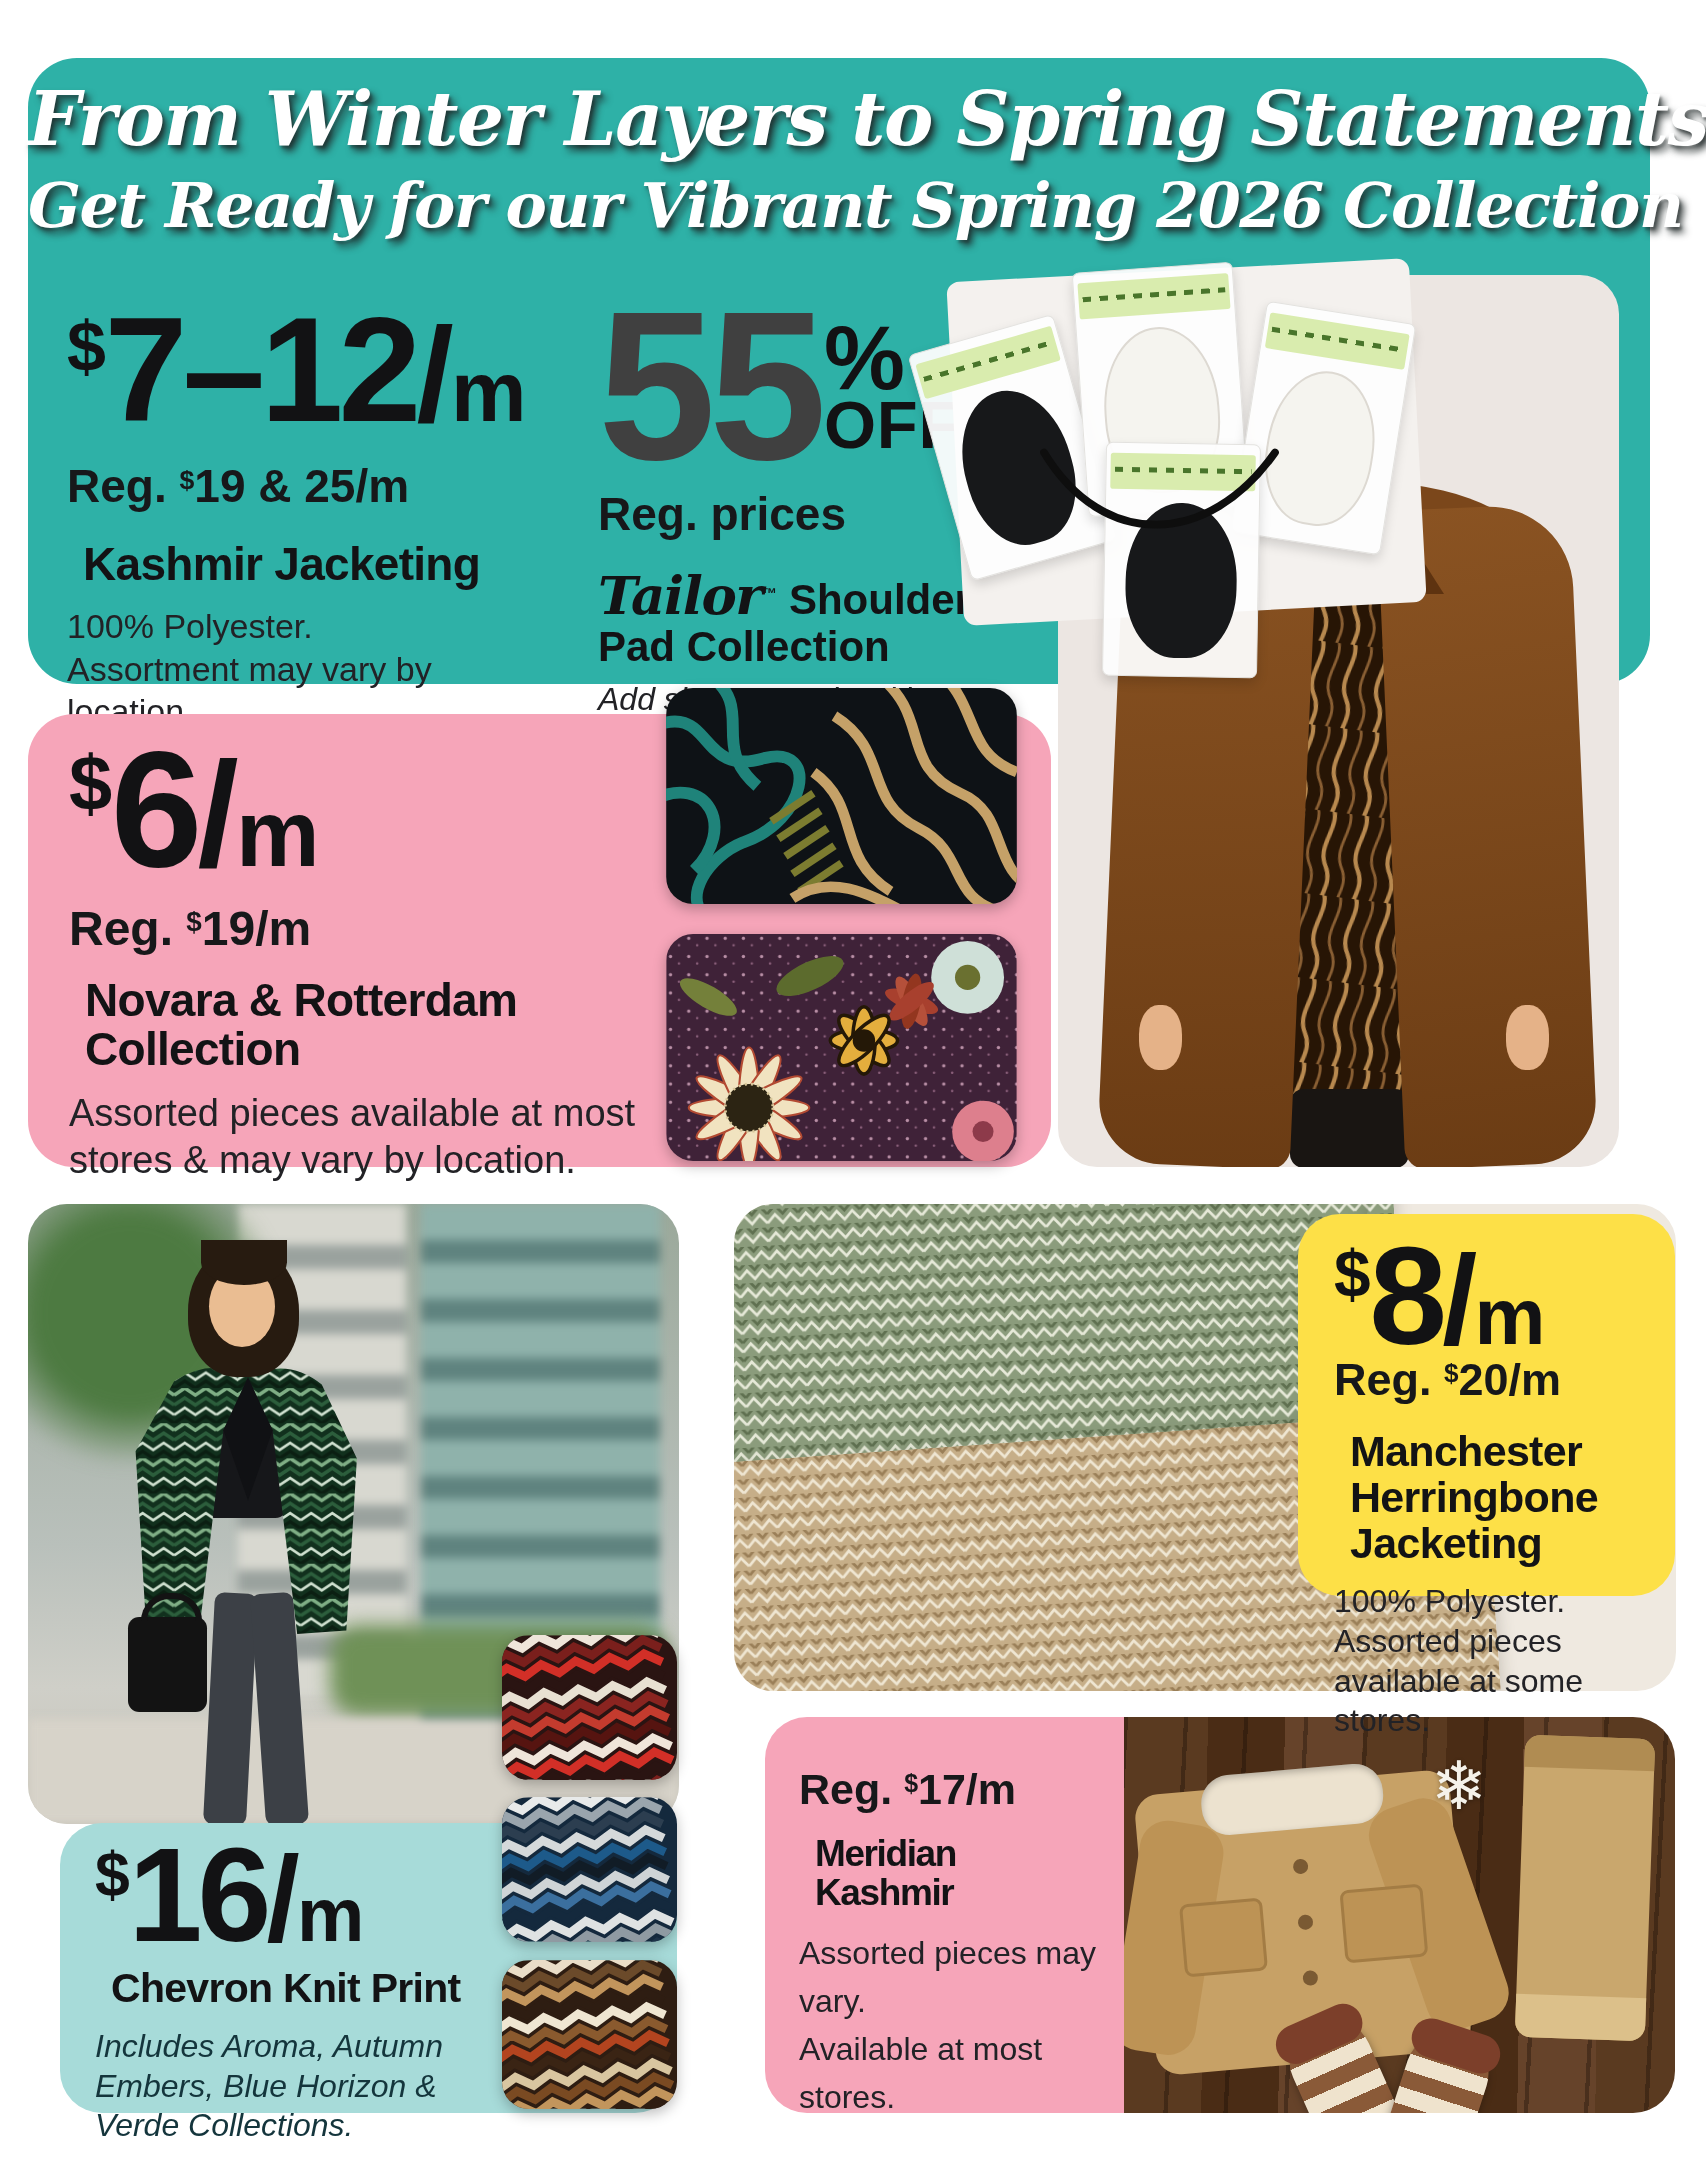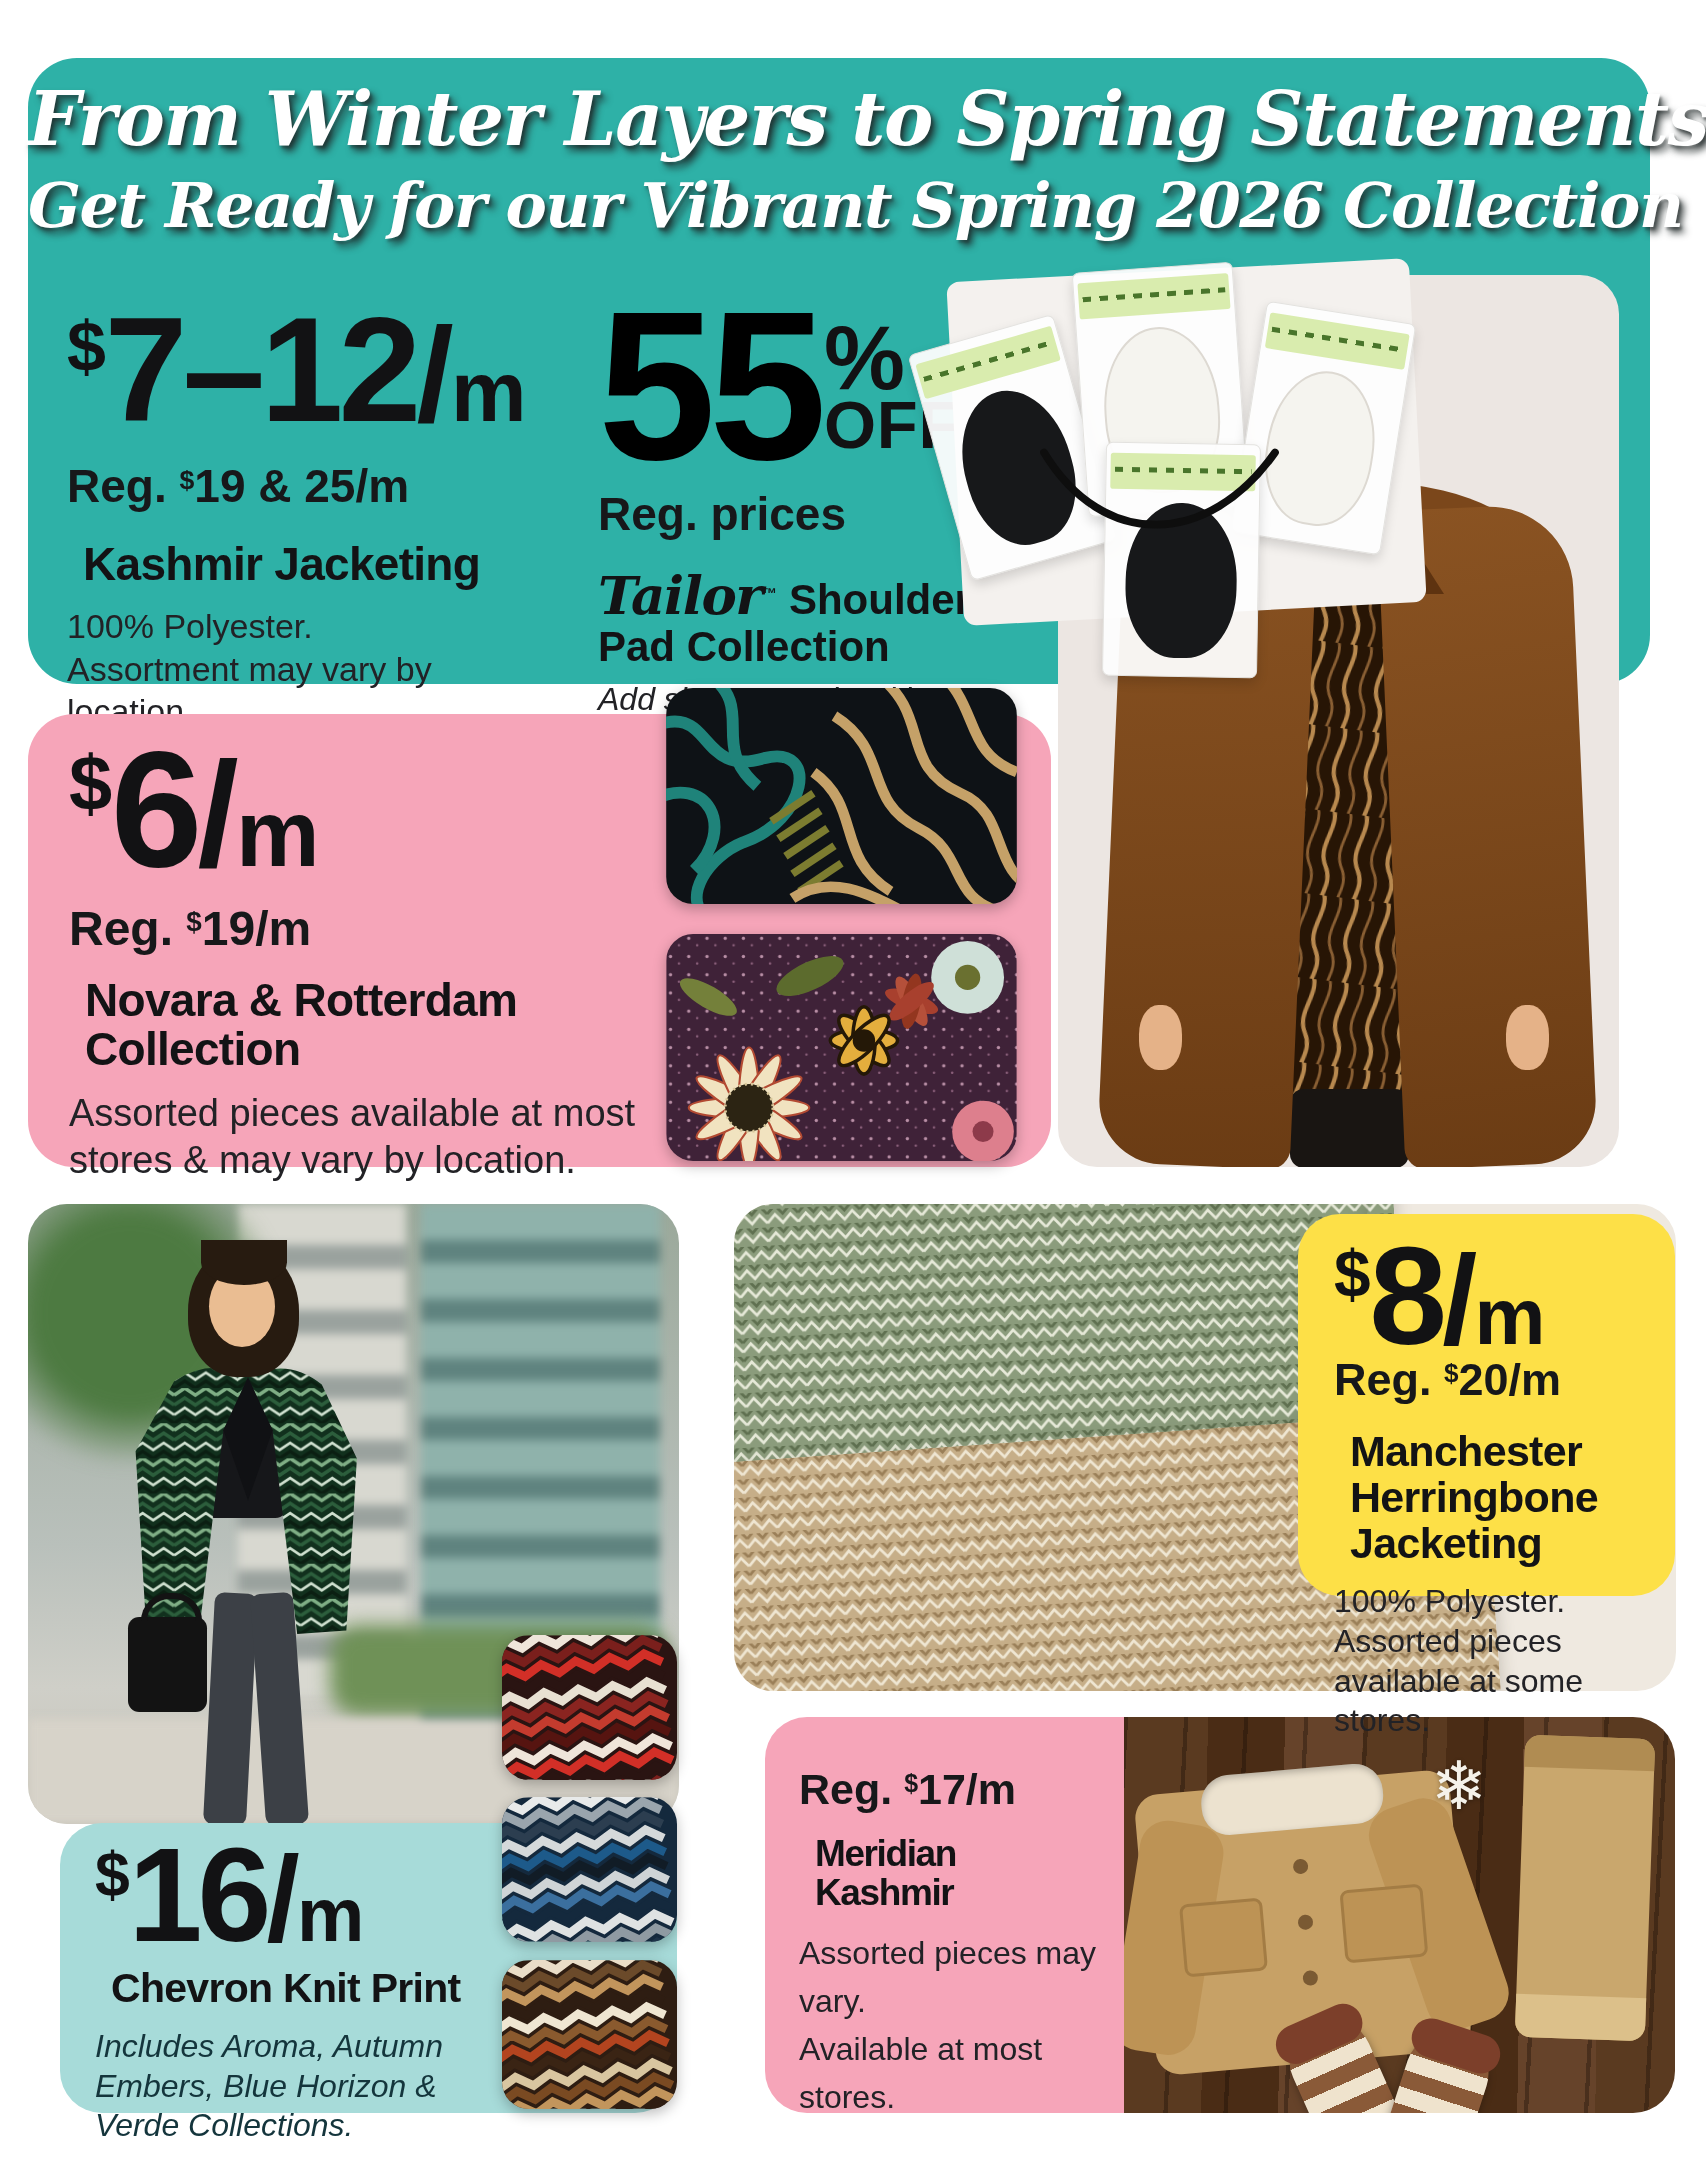--- a/index.html
+++ b/index.html
@@ -35,21 +35,21 @@
 
   
   .kashmir{left:39px;top:251px;width:491px;}
   .kashmir .price{font-size:149px;}
   .kashmir .reg{margin-top:28px;font-size:46px;}
   .kashmir .title{margin-top:27px;font-size:46px;}
   .kashmir .body{margin-top:8.4px;font-size:34px;width:421px;}
 
   .shoulder{left:570px;top:247px;width:477px;}
   .pct-row{display:flex;align-items:flex-start;}
-  .pct-num{font-weight:bold;font-size:212px;line-height:.76;letter-spacing:-7px;color:#000000;}
+  .pct-num{font-weight:bold;font-size:212px;line-height:.76;letter-spacing:-7px;color:#404040;}
   .pct-col{display:flex;flex-direction:column;margin-top:17px;margin-left:4.2px;}
   .pct-sign{font-weight:bold;font-size:91px;line-height:.8;color:#121214;}
   .pct-off{font-weight:bold;font-size:67px;line-height:.9;letter-spacing:0.7px;color:#121214;}
   .shoulder .reg{margin-top:21px;font-size:46px;}
   .brand-row{margin-top:25px;width:449px;font-size:42px;font-weight:bold;line-height:1.1;color:#131315;}
   .brand{font-family:"DejaVu Serif","Liberation Serif",serif;font-style:italic;font-size:53px;letter-spacing:-1.4px;}
   .tm{font-size:15.4px;vertical-align:super;}
   .shoulder .desc{margin-top:9.8px;font-size:32px;width:449px;}
   .shoulder .note{margin-top:12.6px;font-size:32px;}
 

